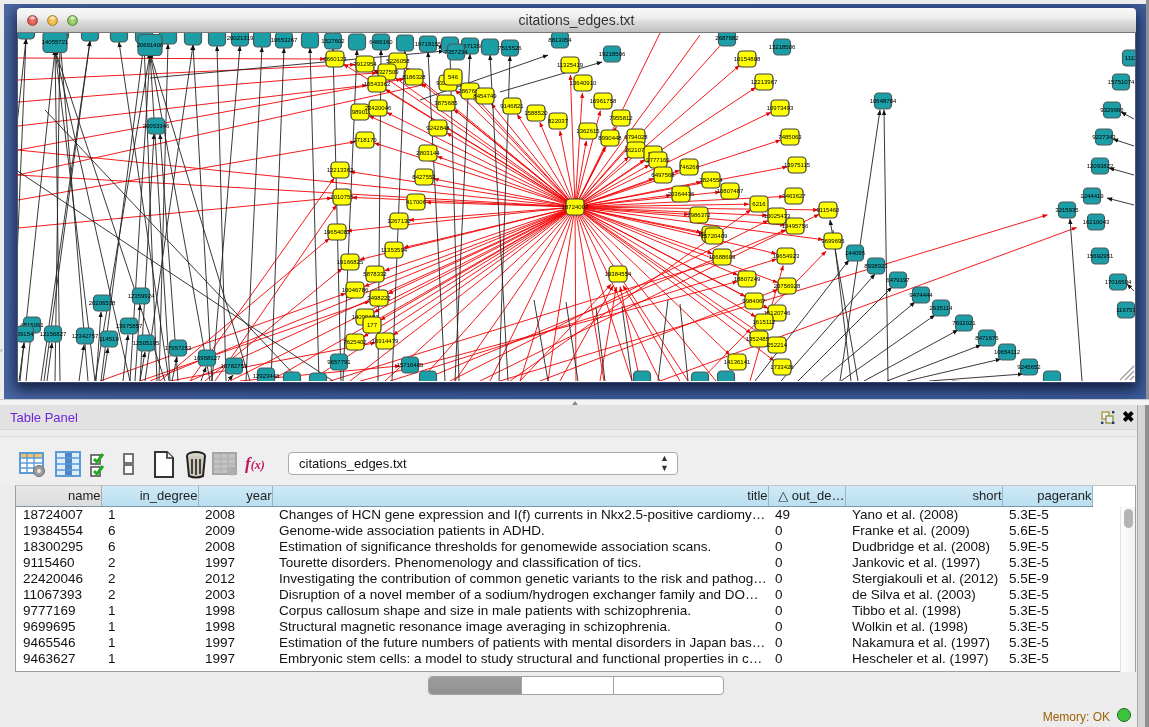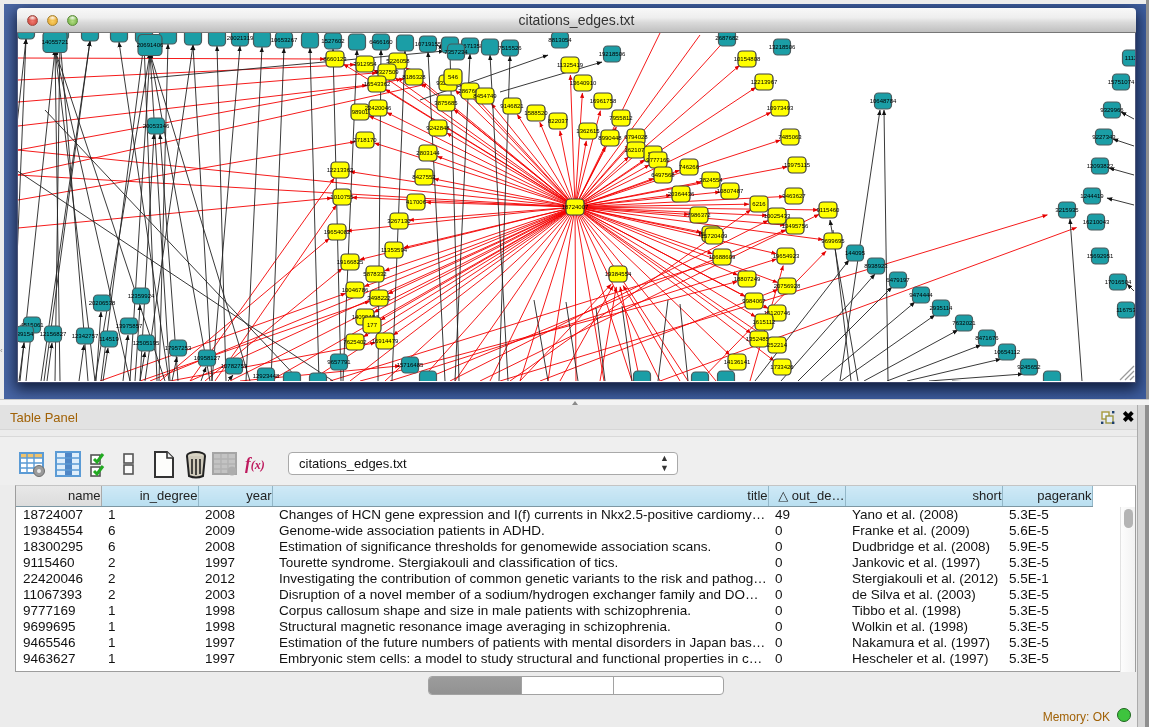--- a/index.html
+++ b/index.html
@@ -14,21 +14,21 @@
 #title{position:absolute;left:0;top:4px;width:100%;text-align:center;font-size:14px;color:#333;}
 .tl{position:absolute;top:7px;width:11px;height:11px;border-radius:50%;}
 #tl-r{left:10px;background:radial-gradient(ellipse 70% 40% at 50% 20%,rgba(255,255,255,.9),rgba(255,255,255,0) 75%),radial-gradient(circle at 50% 60%,#f07a70,#d24a40 70%,#a83830);border:.5px solid #9c4a42;}
 #tl-y{left:30px;background:radial-gradient(ellipse 70% 40% at 50% 20%,rgba(255,255,255,.9),rgba(255,255,255,0) 75%),radial-gradient(circle at 50% 60%,#f8cf63,#e8a934 70%,#b8832a);border:.5px solid #a8842e;}
 #tl-g{left:50px;background:radial-gradient(ellipse 70% 40% at 50% 20%,rgba(255,255,255,.9),rgba(255,255,255,0) 75%),radial-gradient(circle at 50% 60%,#b3dc85,#7ab74a 70%,#568c34);border:.5px solid #5c8c3c;}
 #canvas{position:absolute;left:0;top:25px;width:1119px;height:350px;background:#fff;overflow:hidden;border-left:1px solid #50587a;border-right:1px solid #50587a;border-bottom:1px solid #3e466b;}
 #divider{position:absolute;left:0;top:399px;width:1149px;height:6px;background:#f3f3f3;border-top:1px solid #c9c9c9;}
 #grip{position:absolute;left:572px;top:1px;width:0;height:0;border-left:3px solid transparent;border-right:3px solid transparent;border-bottom:4px solid #8a8a8a;}
 #tp{position:absolute;left:0;top:405px;width:1146px;height:322px;background:#ececec;}
 #tp-head{position:absolute;left:0;top:0;width:1146px;height:25px;background:#e2e2e2;border-bottom:1px solid #d6d6d6;}
-#tp-title{position:absolute;left:10px;top:5px;font-size:13px;color:#a16207;}
+#tp-title{position:absolute;left:10px;top:5px;font-size:13px;color:#6d28d9;}
 #tp-x{position:absolute;left:1122px;top:3px;font-size:15px;font-weight:bold;color:#000;}
 #tp-float{position:absolute;left:1101px;top:6px;width:14px;height:13px;}
 #toolbar{position:absolute;left:0;top:31px;width:1146px;height:49px;background:#efefef;border-top:1px solid #d9d9d9;}
 .ic{position:absolute;top:14px;}
 #combo{position:absolute;left:288px;top:15px;width:390px;height:23px;background:#fff;
  border:1px solid #a9a9a9;border-radius:4px;font-size:13px;color:#111;line-height:21px;padding-left:10px;}
 #combo .step{position:absolute;right:8px;top:0px;font-size:9px;color:#333;line-height:10px;}
 #tablewrap{position:absolute;left:15px;top:80px;width:1121px;height:187px;background:#fff;border:1px solid #9d9d9d;border-top:1px solid #c4c4c4;}
 table{border-collapse:collapse;table-layout:fixed;font-size:13.5px;color:#111;width:1076px;}
 th{height:20px;background:linear-gradient(#cfe9f6,#b9dff0);border-right:1px solid #93b7c8;border-bottom:1px solid #7d97a3;
@@ -654,33 +654,33 @@
             <td class="c2">2008</td>
             <td class="c3">Estimation of significance thresholds for genomewide association scans.</td>
             <td class="c4">0</td>
             <td class="c5">Dudbridge et al. (2008)</td>
             <td class="c6">5.9E-5</td>
           </tr>
 <tr>
             <td class="c0">9115460</td>
             <td class="c1">2</td>
             <td class="c2">1997</td>
-            <td class="c3">Tourette syndrome. Stergiakouli and classification of tics.</td>
+            <td class="c3">Tourette disorders. Phenomenology and classification of tics.</td>
             <td class="c4">0</td>
             <td class="c5">Jankovic et al. (1997)</td>
             <td class="c6">5.3E-5</td>
           </tr>
 <tr>
             <td class="c0">22420046</td>
             <td class="c1">2</td>
             <td class="c2">2012</td>
             <td class="c3">Investigating the contribution of common genetic variants to the risk and pathogenesis of</td>
             <td class="c4">0</td>
             <td class="c5">Stergiakouli et al. (2012)</td>
-            <td class="c6">5.5E-1</td>
+            <td class="c6">5.5E-9</td>
           </tr>
 <tr>
             <td class="c0">11067393</td>
             <td class="c1">2</td>
             <td class="c2">2003</td>
             <td class="c3">Disruption of a novel member of a sodium/hydrogen exchanger family and DOCK180 in</td>
             <td class="c4">0</td>
             <td class="c5">de Silva et al. (2003)</td>
             <td class="c6">5.3E-5</td>
           </tr>

